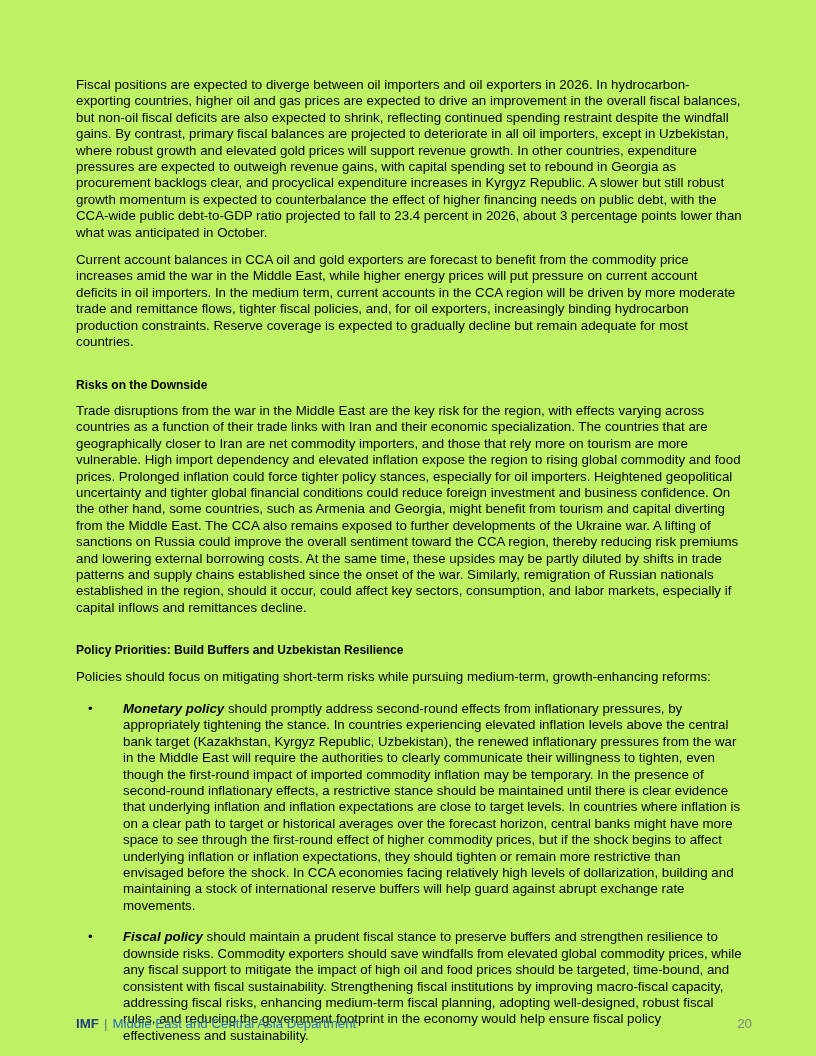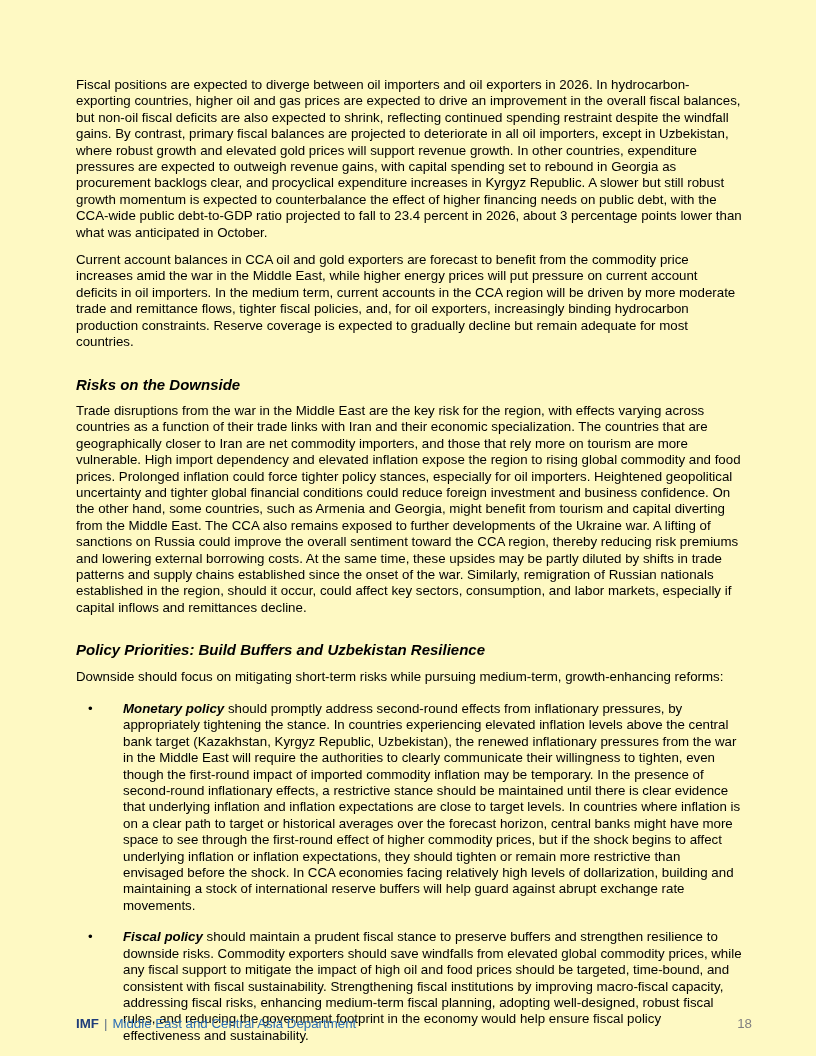--- a/index.html
+++ b/index.html
@@ -5,35 +5,34 @@
   * { box-sizing: border-box; }
   html, body { margin: 0; padding: 0; }
   body {
     width: 816px; height: 1056px;
     background: #ffffff;
     position: relative;
     font-family: "Liberation Sans", sans-serif;
     color: #000000;
     overflow: hidden;
   }
-  .page { position: absolute; inset: 0; background: #fef9c3; }
+  .page { position: absolute; inset: 0; background: #bef264; }
   .content {
     position: absolute;
     left: 76px; top: 77px;
     width: 666px;
     font-size: 13.3px;
     line-height: 16.4px;
   }
   p.body-para { margin: 0 0 11px 0; }
   h2.section-heading {
-    font-size: 15px;
+    font-size: 12px;
     line-height: 16.4px;
     font-weight: bold;
     margin: 26px 0 10px 0;
-    font-style: italic;
   }
   ul.policy-list { list-style: none; margin: 16px 0 0 0; padding: 0; }
   ul.policy-list li { display: flex; margin: 0 0 15px 0; }
   .bullet-marker { flex: 0 0 47px; padding-left: 12px; }
   .bullet-body { flex: 1; }
   .bullet-lead { font-style: italic; font-weight: bold; }
   .footer {
     position: absolute;
     left: 76px; right: 64px; top: 1015px;
     font-size: 13.3px;
@@ -58,35 +57,35 @@
     <p class="body-para">Fiscal positions are expected to diverge between oil importers and oil exporters in 2026. In hydrocarbon-exporting countries, higher oil and gas prices are expected to drive an improvement in the overall fiscal balances, but non-oil fiscal deficits are also expected to shrink, reflecting continued spending restraint despite the windfall gains. By contrast, primary fiscal balances are projected to deteriorate in all oil importers, except in Uzbekistan, where robust growth and elevated gold prices will support revenue growth. In other countries, expenditure pressures are expected to outweigh revenue gains, with capital spending set to rebound in Georgia as procurement backlogs clear, and procyclical expenditure increases in Kyrgyz Republic. A slower but still robust growth momentum is expected to counterbalance the effect of higher financing needs on public debt, with the CCA-wide public debt-to-GDP ratio projected to fall to 23.4 percent in 2026, about 3 percentage points lower than what was anticipated in October.</p>
 
     <p class="body-para">Current account balances in CCA oil and gold exporters are forecast to benefit from the commodity price increases amid the war in the Middle East, while higher energy prices will put pressure on current account deficits in oil importers. In the medium term, current accounts in the CCA region will be driven by more moderate trade and remittance flows, tighter fiscal policies, and, for oil exporters, increasingly binding hydrocarbon production constraints. Reserve coverage is expected to gradually decline but remain adequate for most countries.</p>
 
     <h2 class="section-heading">Risks on the Downside</h2>
 
     <p class="body-para">Trade disruptions from the war in the Middle East are the key risk for the region, with effects varying across countries as a function of their trade links with Iran and their economic specialization. The countries that are geographically closer to Iran are net commodity importers, and those that rely more on tourism are more vulnerable. High import dependency and elevated inflation expose the region to rising global commodity and food prices. Prolonged inflation could force tighter policy stances, especially for oil importers. Heightened geopolitical uncertainty and tighter global financial conditions could reduce foreign investment and business confidence. On the other hand, some countries, such as Armenia and Georgia, might benefit from tourism and capital diverting from the Middle East. The CCA also remains exposed to further developments of the Ukraine war. A lifting of sanctions on Russia could improve the overall sentiment toward the CCA region, thereby reducing risk premiums and lowering external borrowing costs. At the same time, these upsides may be partly diluted by shifts in trade patterns and supply chains established since the onset of the war. Similarly, remigration of Russian nationals established in the region, should it occur, could affect key sectors, consumption, and labor markets, especially if capital inflows and remittances decline.</p>
 
     <h2 class="section-heading">Policy Priorities: Build Buffers and Uzbekistan Resilience</h2>
 
-    <p class="body-para">Downside should focus on mitigating short-term risks while pursuing medium-term, growth-enhancing reforms:</p>
+    <p class="body-para">Policies should focus on mitigating short-term risks while pursuing medium-term, growth-enhancing reforms:</p>
 
     <ul class="policy-list">
       <li>
         <span class="bullet-marker">•</span>
         <span class="bullet-body"><em class="bullet-lead">Monetary policy</em><span> should promptly address second-round effects from inflationary pressures, by appropriately tightening the stance. In countries experiencing elevated inflation levels above the central bank target (Kazakhstan, Kyrgyz Republic, Uzbekistan), the renewed inflationary pressures from the war in the Middle East will require the authorities to clearly communicate their willingness to tighten, even though the first-round impact of imported commodity inflation may be temporary. In the presence of second-round inflationary effects, a restrictive stance should be maintained until there is clear evidence that underlying inflation and inflation expectations are close to target levels. In countries where inflation is on a clear path to target or historical averages over the forecast horizon, central banks might have more space to see through the first-round effect of higher commodity prices, but if the shock begins to affect underlying inflation or inflation expectations, they should tighten or remain more restrictive than envisaged before the shock. In CCA economies facing relatively high levels of dollarization, building and maintaining a stock of international reserve buffers will help guard against abrupt exchange rate movements.</span></span>
       </li>
       <li>
         <span class="bullet-marker">•</span>
         <span class="bullet-body"><em class="bullet-lead">Fiscal policy</em><span> should maintain a prudent fiscal stance to preserve buffers and strengthen resilience to downside risks. Commodity exporters should save windfalls from elevated global commodity prices, while any fiscal support to mitigate the impact of high oil and food prices should be targeted, time-bound, and consistent with fiscal sustainability. Strengthening fiscal institutions by improving macro-fiscal capacity, addressing fiscal risks, enhancing medium-term fiscal planning, adopting well-designed, robust fiscal rules, and reducing the government footprint in the economy would help ensure fiscal policy effectiveness and sustainability.</span></span>
       </li>
     </ul>
 
   </div>
 
   <div class="footer">
     <span class="footer-left">
       <span class="footer-org">IMF</span><span class="footer-sep">|</span><span class="footer-dept">Middle East and Central Asia Department</span>
     </span>
-    <span class="footer-page-num">18</span>
+    <span class="footer-page-num">20</span>
   </div>
 
 </div>
 
 </body></html>

